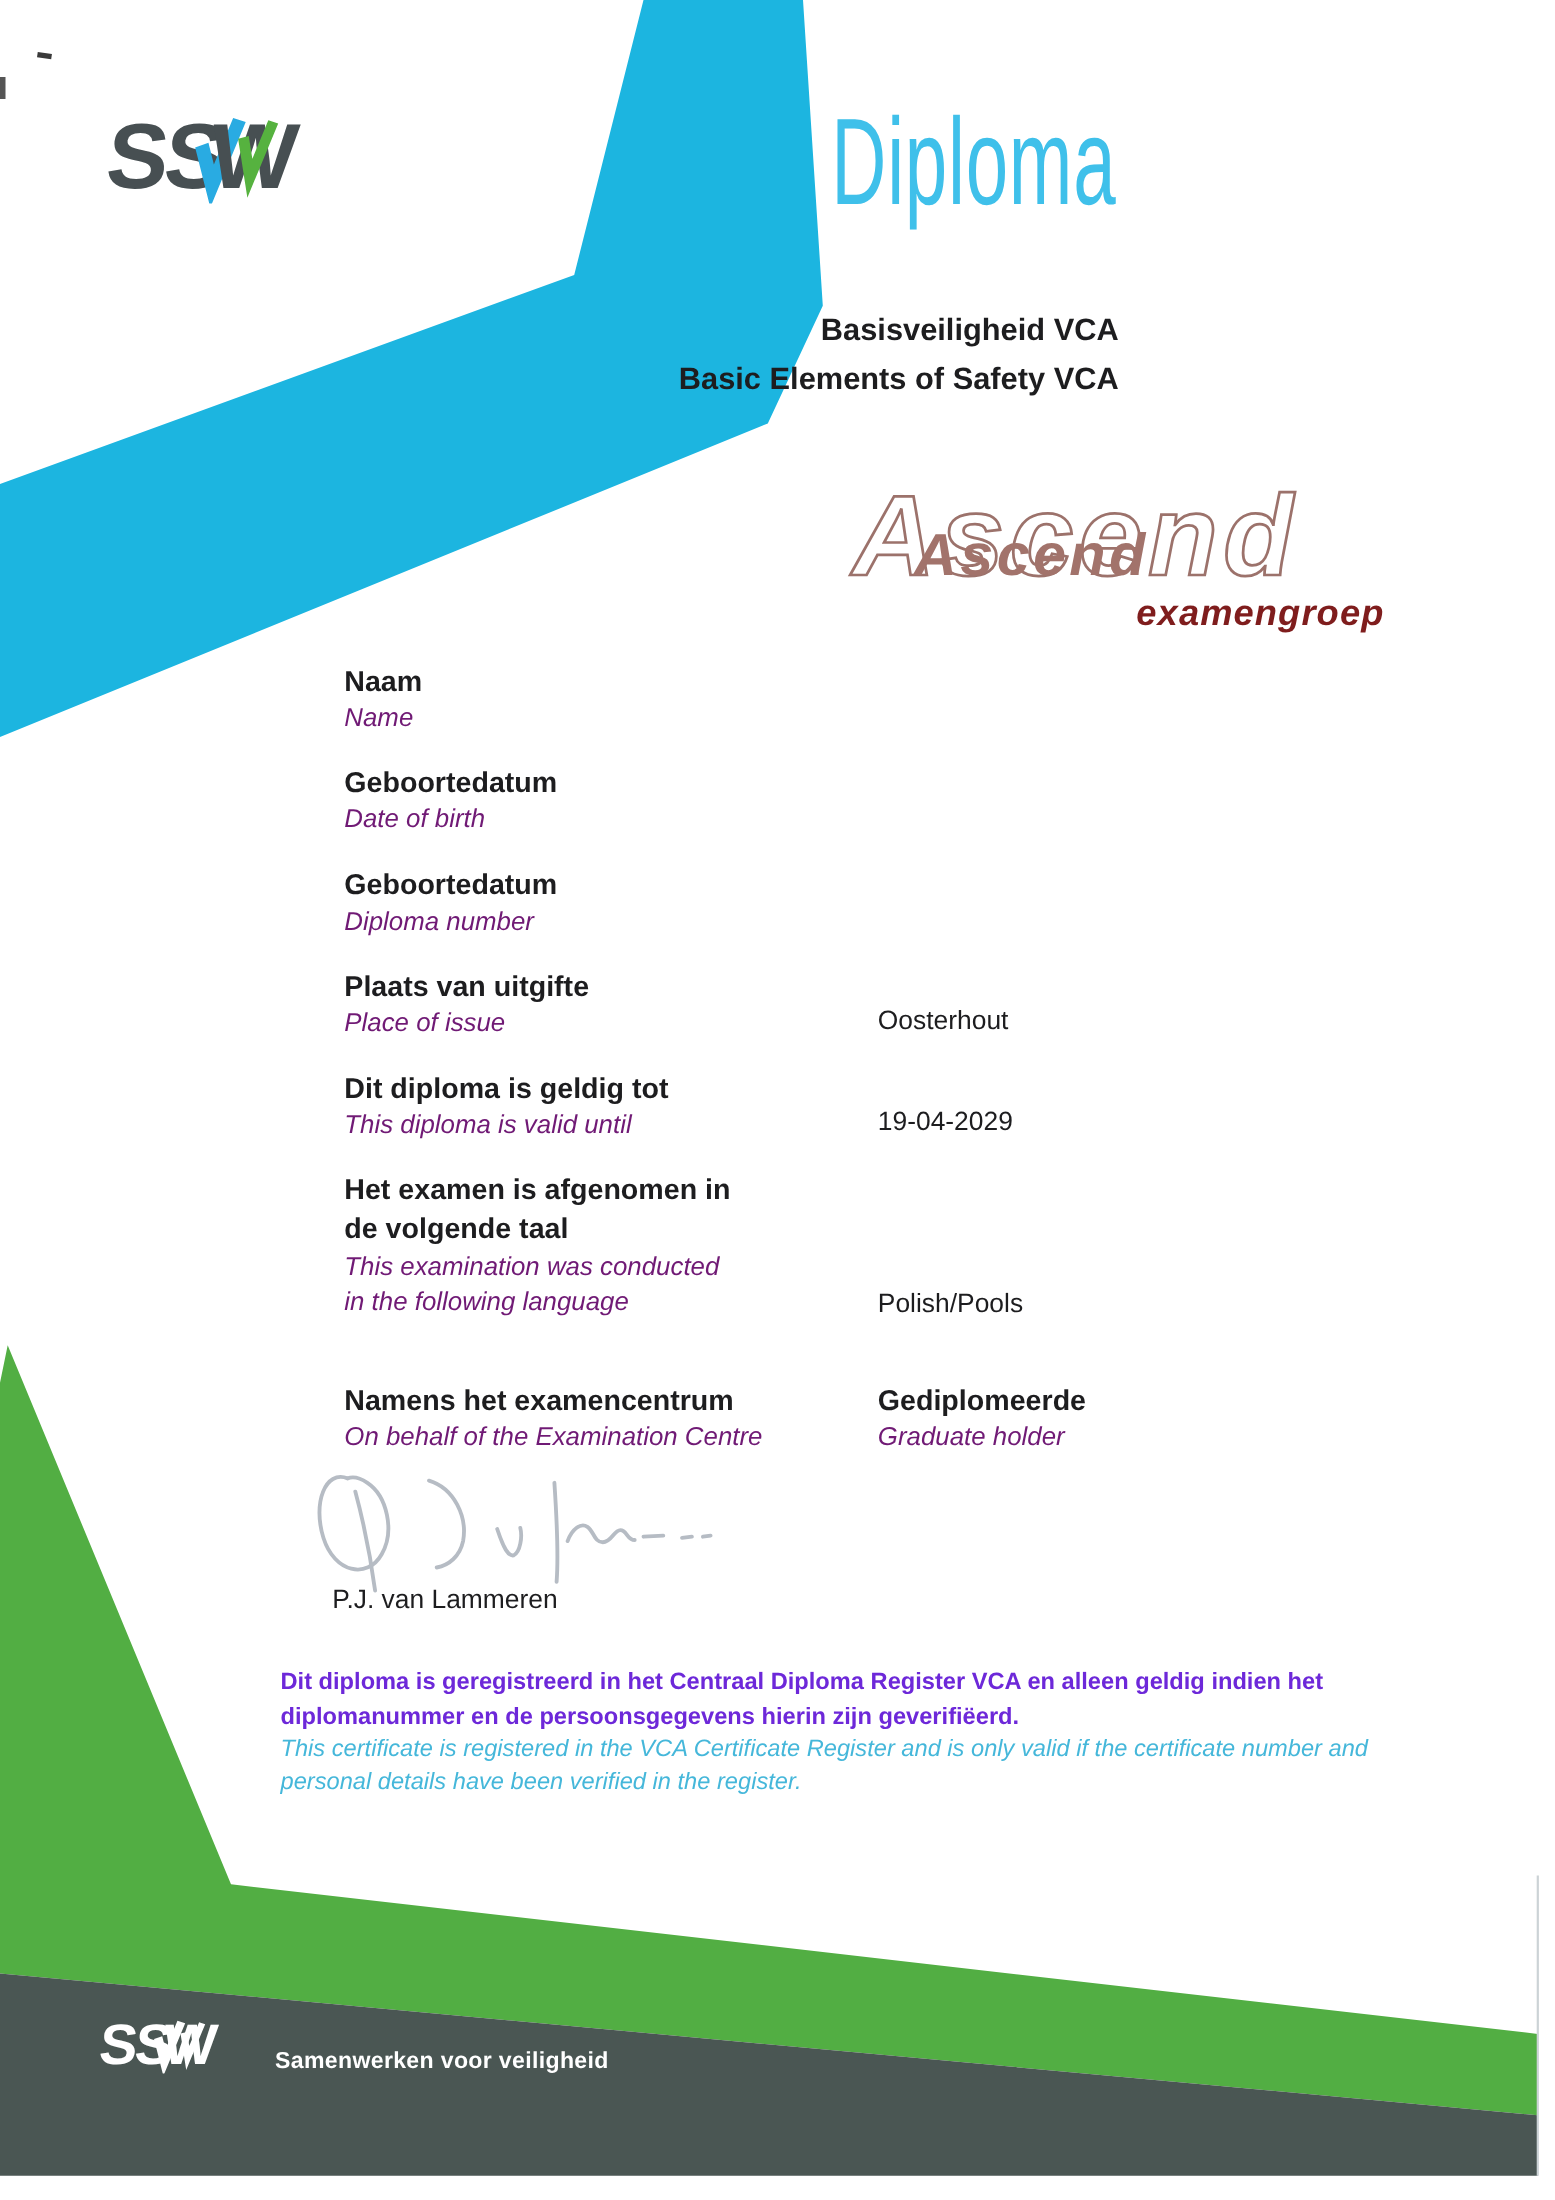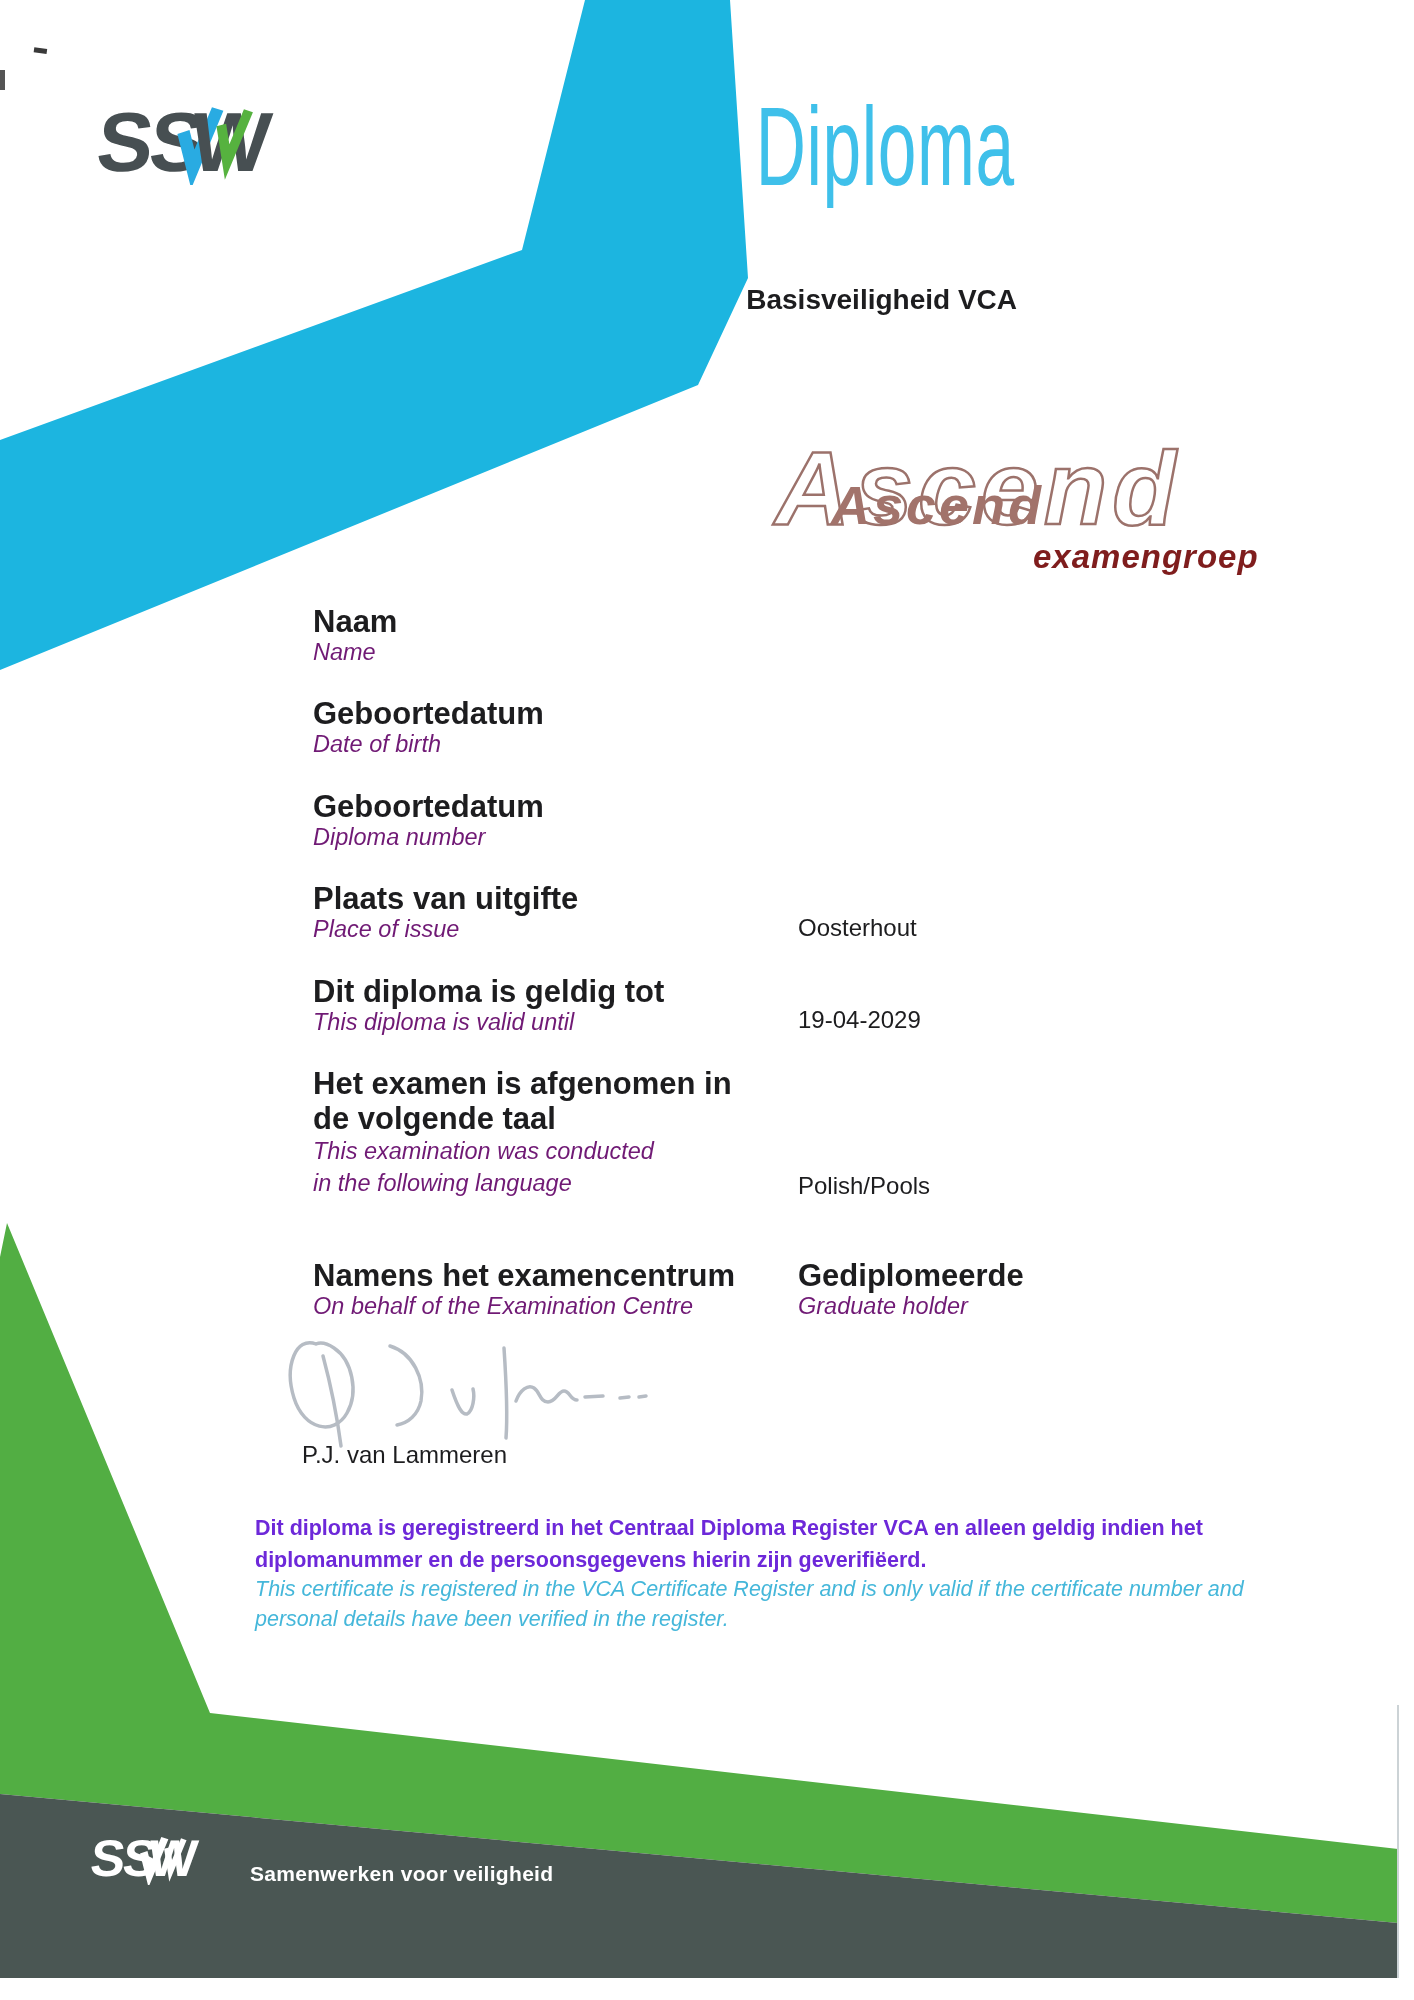--- a/index.html
+++ b/index.html
@@ -27,21 +27,21 @@
   }
   .ascend-solid{
     position:absolute;left:56px;top:42px;font-size:54px;font-weight:700;font-style:italic;
     letter-spacing:3px;color:#a2736b;line-height:1;
   }
   .ascend-sub{
     position:absolute;left:258px;top:104px;font-size:33px;font-weight:700;font-style:italic;
     color:#7f1d1d;line-height:1;letter-spacing:1px;
   }
   
-  .lbl{left:313px;font-size:31px;font-weight:700;line-height:1;}
+  .lbl{left:313px;font-size:26px;font-weight:700;line-height:1;}
   .lbe{left:313px;font-size:23.5px;font-style:italic;line-height:1;color:#701a75;}
   .val{left:798px;font-size:24px;line-height:1;color:#1d1d1f;}
   .lbl.col2{left:798px;}
   .lbe.col2{left:798px;}
   .signer{left:302px;top:1441px;font-size:24px;}
   
   .notice{left:255px;font-size:21.5px;line-height:1;}
   .notice.b{font-weight:700;color:#6d28d9;}
   .notice.i{font-style:italic;color:#45b7da;}
   
@@ -83,20 +83,21 @@
     <g transform="skewX(-6)">
       <text x="22" y="96" font-family="Liberation Sans, sans-serif" font-size="95" font-weight="700" letter-spacing="-4" fill="#474f52">SS</text>
       <polyline points="118,52 133,94 154,26" stroke="#29abe2" stroke-width="14" fill="none"></polyline>
       <text x="128" y="96" font-family="Liberation Sans, sans-serif" font-size="95" font-weight="700" fill="#474f52">W</text>
       <polyline points="160,44 171,86 189,28" stroke="#56b23f" stroke-width="11" fill="none"></polyline>
     </g>
   </svg>
 
   <div class="abs doc-title">Diploma</div>
   <div class="abs subtitle sub-nl">Basisveiligheid VCA</div>
+  <div class="abs subtitle sub-en">Basic Elements of Safety VCA</div>
 
   <div class="abs ascend-wrap">
     <div class="ascend-outline">Ascend</div>
     <div class="ascend-solid">Ascend</div>
     <div class="ascend-sub">examengroep</div>
   </div>
 
   <div class="abs lbl" style="top:606px">Naam</div>
   <div class="abs lbe" style="top:641px">Name</div>
   <div class="abs val" style="top:639px"></div>

